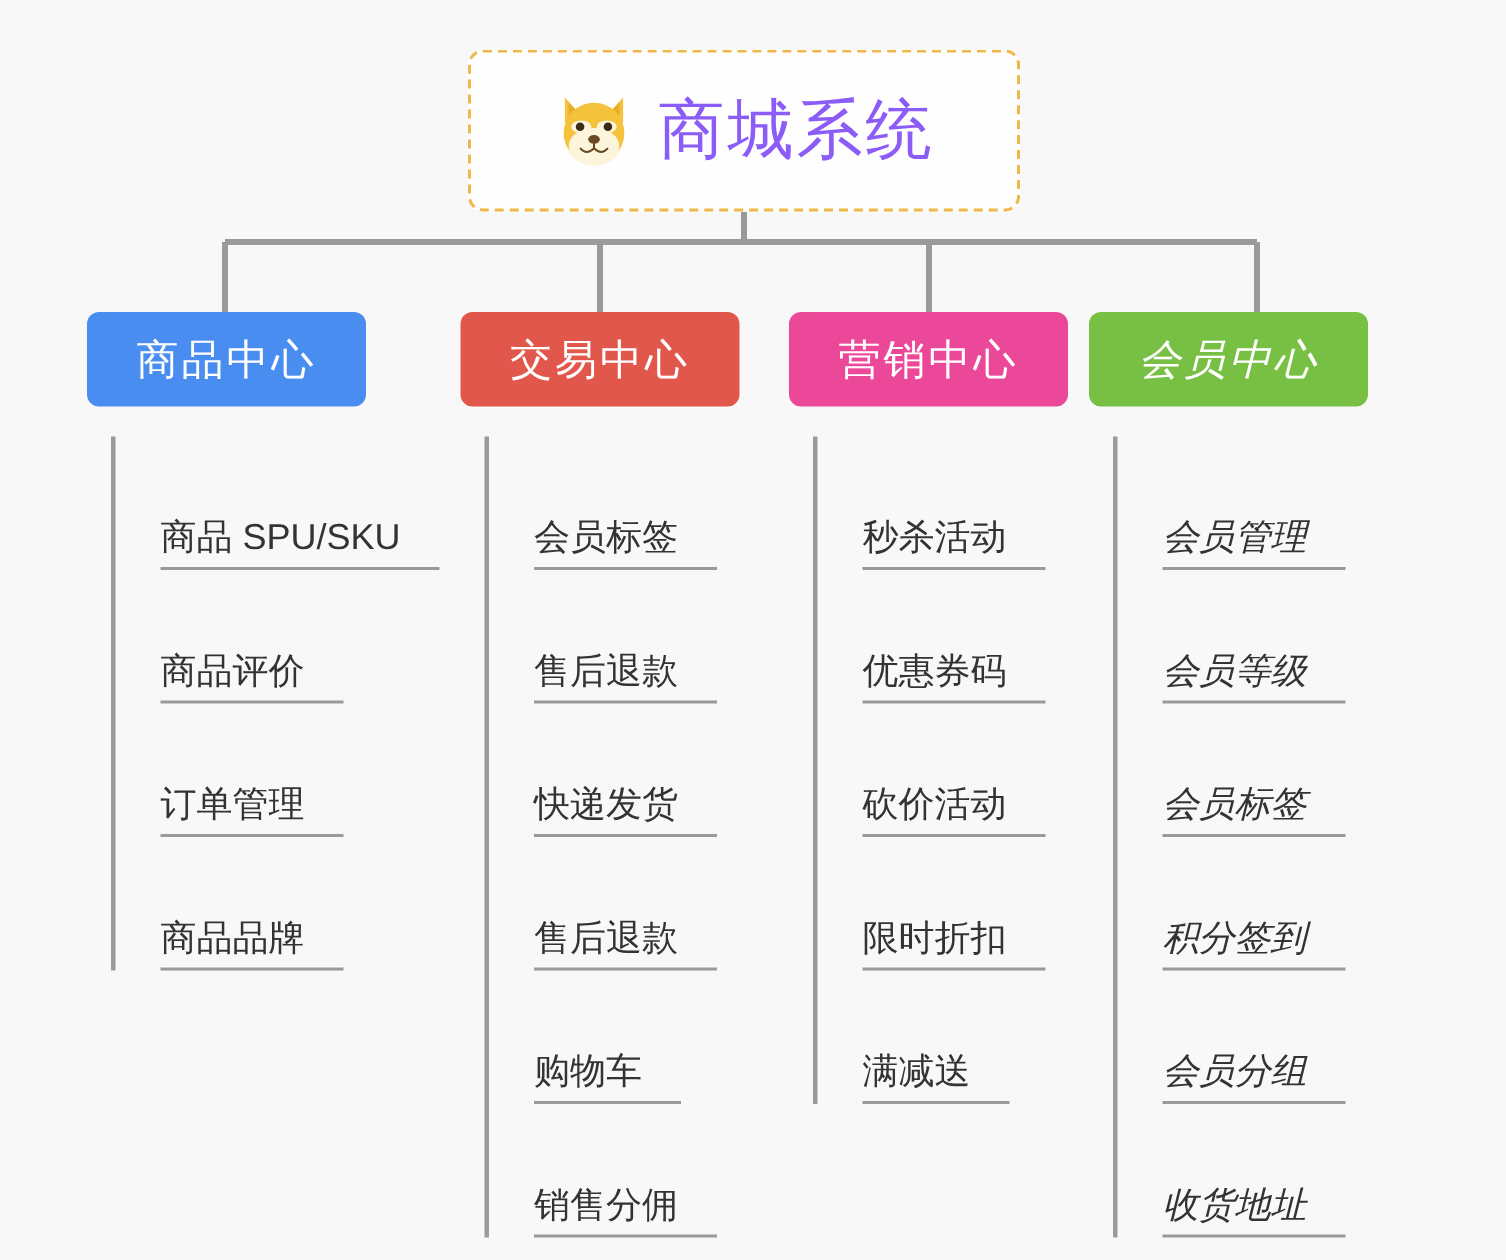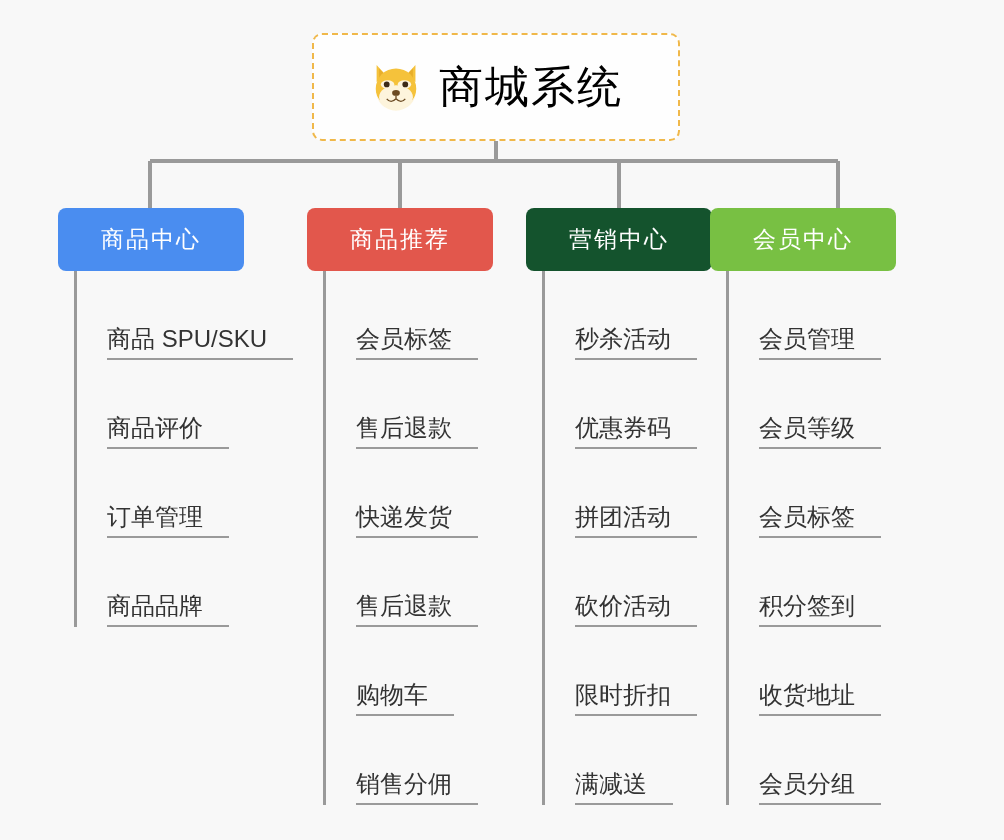--- a/index.html
+++ b/index.html
@@ -63,40 +63,41 @@
 
   
   .branch {
     position: absolute;
     top: 208px;
     width: 186px;
   }
   .branch-0 { left: 58px;  }
   .branch-1 { left: 307px; }
   .branch-2 { left: 526px; }
-  .branch-3 { left: 710px; }
+  .branch-3 { left: 726px; font-style: italic; }
 
   .branch-head {
     height: 63px;
     border-radius: 8px;
     display: flex;
     align-items: center;
     justify-content: center;
     color: #ffffff;
-    font-size: 23px;
+    font-size: 28px;
     letter-spacing: 2px;
     white-space: nowrap;
   }
 
   
   .leaf-list {
     position: relative;
     margin-left: 16px;
     padding-top: 0;
     border-left: 3px solid #9a9a9a;
+    margin-top: 20px;
   }
   .leaf-item {
     position: relative;
     height: 89px;
     box-sizing: border-box;
     display: flex;
     align-items: flex-end;
     padding-left: 30px;
   }
   .leaf-label {
@@ -136,21 +137,21 @@
       <ellipse cx="32" cy="44" rx="20" ry="14" fill="#fdf4dc"></ellipse>
       <ellipse cx="22" cy="29" rx="8" ry="5" fill="#fdf4dc"></ellipse>
       <ellipse cx="42" cy="29" rx="8" ry="5" fill="#fdf4dc"></ellipse>
       <ellipse cx="21" cy="29" rx="3.4" ry="3.4" fill="#3c2a17"></ellipse>
       <ellipse cx="43" cy="29" rx="3.4" ry="3.4" fill="#3c2a17"></ellipse>
       <ellipse cx="32" cy="39" rx="4.6" ry="3.4" fill="#6b4a22"></ellipse>
       <path d="M32 42 L32 46" stroke="#6b4a22" stroke-width="1.6" fill="none"></path>
       <path d="M32 46 q-6 6 -11 0" stroke="#6b4a22" stroke-width="1.6" fill="none"></path>
       <path d="M32 46 q6 6 11 0" stroke="#6b4a22" stroke-width="1.6" fill="none"></path>
     </svg>
-    <div class="root-title" style="color: #000000;">商城系统</div>
+    <div class="root-title" style="color: #8b5cf6;">商城系统</div>
   </div>
 
   <div class="branch branch-0">
     <div class="branch-head" style="background: rgb(74, 141, 240);">
       <span>商品中心</span>
     </div>
     <div class="leaf-list">
       <div class="leaf-item">
           <span class="leaf-label">商品 SPU/SKU</span>
         </div>
@@ -161,21 +162,21 @@
           <span class="leaf-label">订单管理</span>
         </div>
       <div class="leaf-item">
           <span class="leaf-label">商品品牌</span>
         </div>
     </div>
   </div>
 
   <div class="branch branch-1">
     <div class="branch-head" style="background: rgb(226, 87, 76);">
-      <span>商品推荐</span>
+      <span>交易中心</span>
     </div>
     <div class="leaf-list">
       <div class="leaf-item">
           <span class="leaf-label">会员标签</span>
         </div>
       <div class="leaf-item">
           <span class="leaf-label">售后退款</span>
         </div>
       <div class="leaf-item">
           <span class="leaf-label">快递发货</span>
@@ -186,32 +187,29 @@
       <div class="leaf-item">
           <span class="leaf-label">购物车</span>
         </div>
       <div class="leaf-item">
           <span class="leaf-label">销售分佣</span>
         </div>
     </div>
   </div>
 
   <div class="branch branch-2">
-    <div class="branch-head" style="background: #14532d;">
+    <div class="branch-head" style="background: #ec4899;">
       <span>营销中心</span>
     </div>
     <div class="leaf-list">
       <div class="leaf-item">
           <span class="leaf-label">秒杀活动</span>
         </div>
       <div class="leaf-item">
           <span class="leaf-label">优惠券码</span>
-        </div>
-      <div class="leaf-item">
-          <span class="leaf-label">拼团活动</span>
         </div>
       <div class="leaf-item">
           <span class="leaf-label">砍价活动</span>
         </div>
       <div class="leaf-item">
           <span class="leaf-label">限时折扣</span>
         </div>
       <div class="leaf-item">
           <span class="leaf-label">满减送</span>
         </div>
@@ -229,21 +227,21 @@
       <div class="leaf-item">
           <span class="leaf-label">会员等级</span>
         </div>
       <div class="leaf-item">
           <span class="leaf-label">会员标签</span>
         </div>
       <div class="leaf-item">
           <span class="leaf-label">积分签到</span>
         </div>
       <div class="leaf-item">
+          <span class="leaf-label">会员分组</span>
+        </div>
+      <div class="leaf-item">
           <span class="leaf-label">收货地址</span>
         </div>
-      <div class="leaf-item">
-          <span class="leaf-label">会员分组</span>
-        </div>
     </div>
   </div>
 
 </div>
 
 </body></html>

